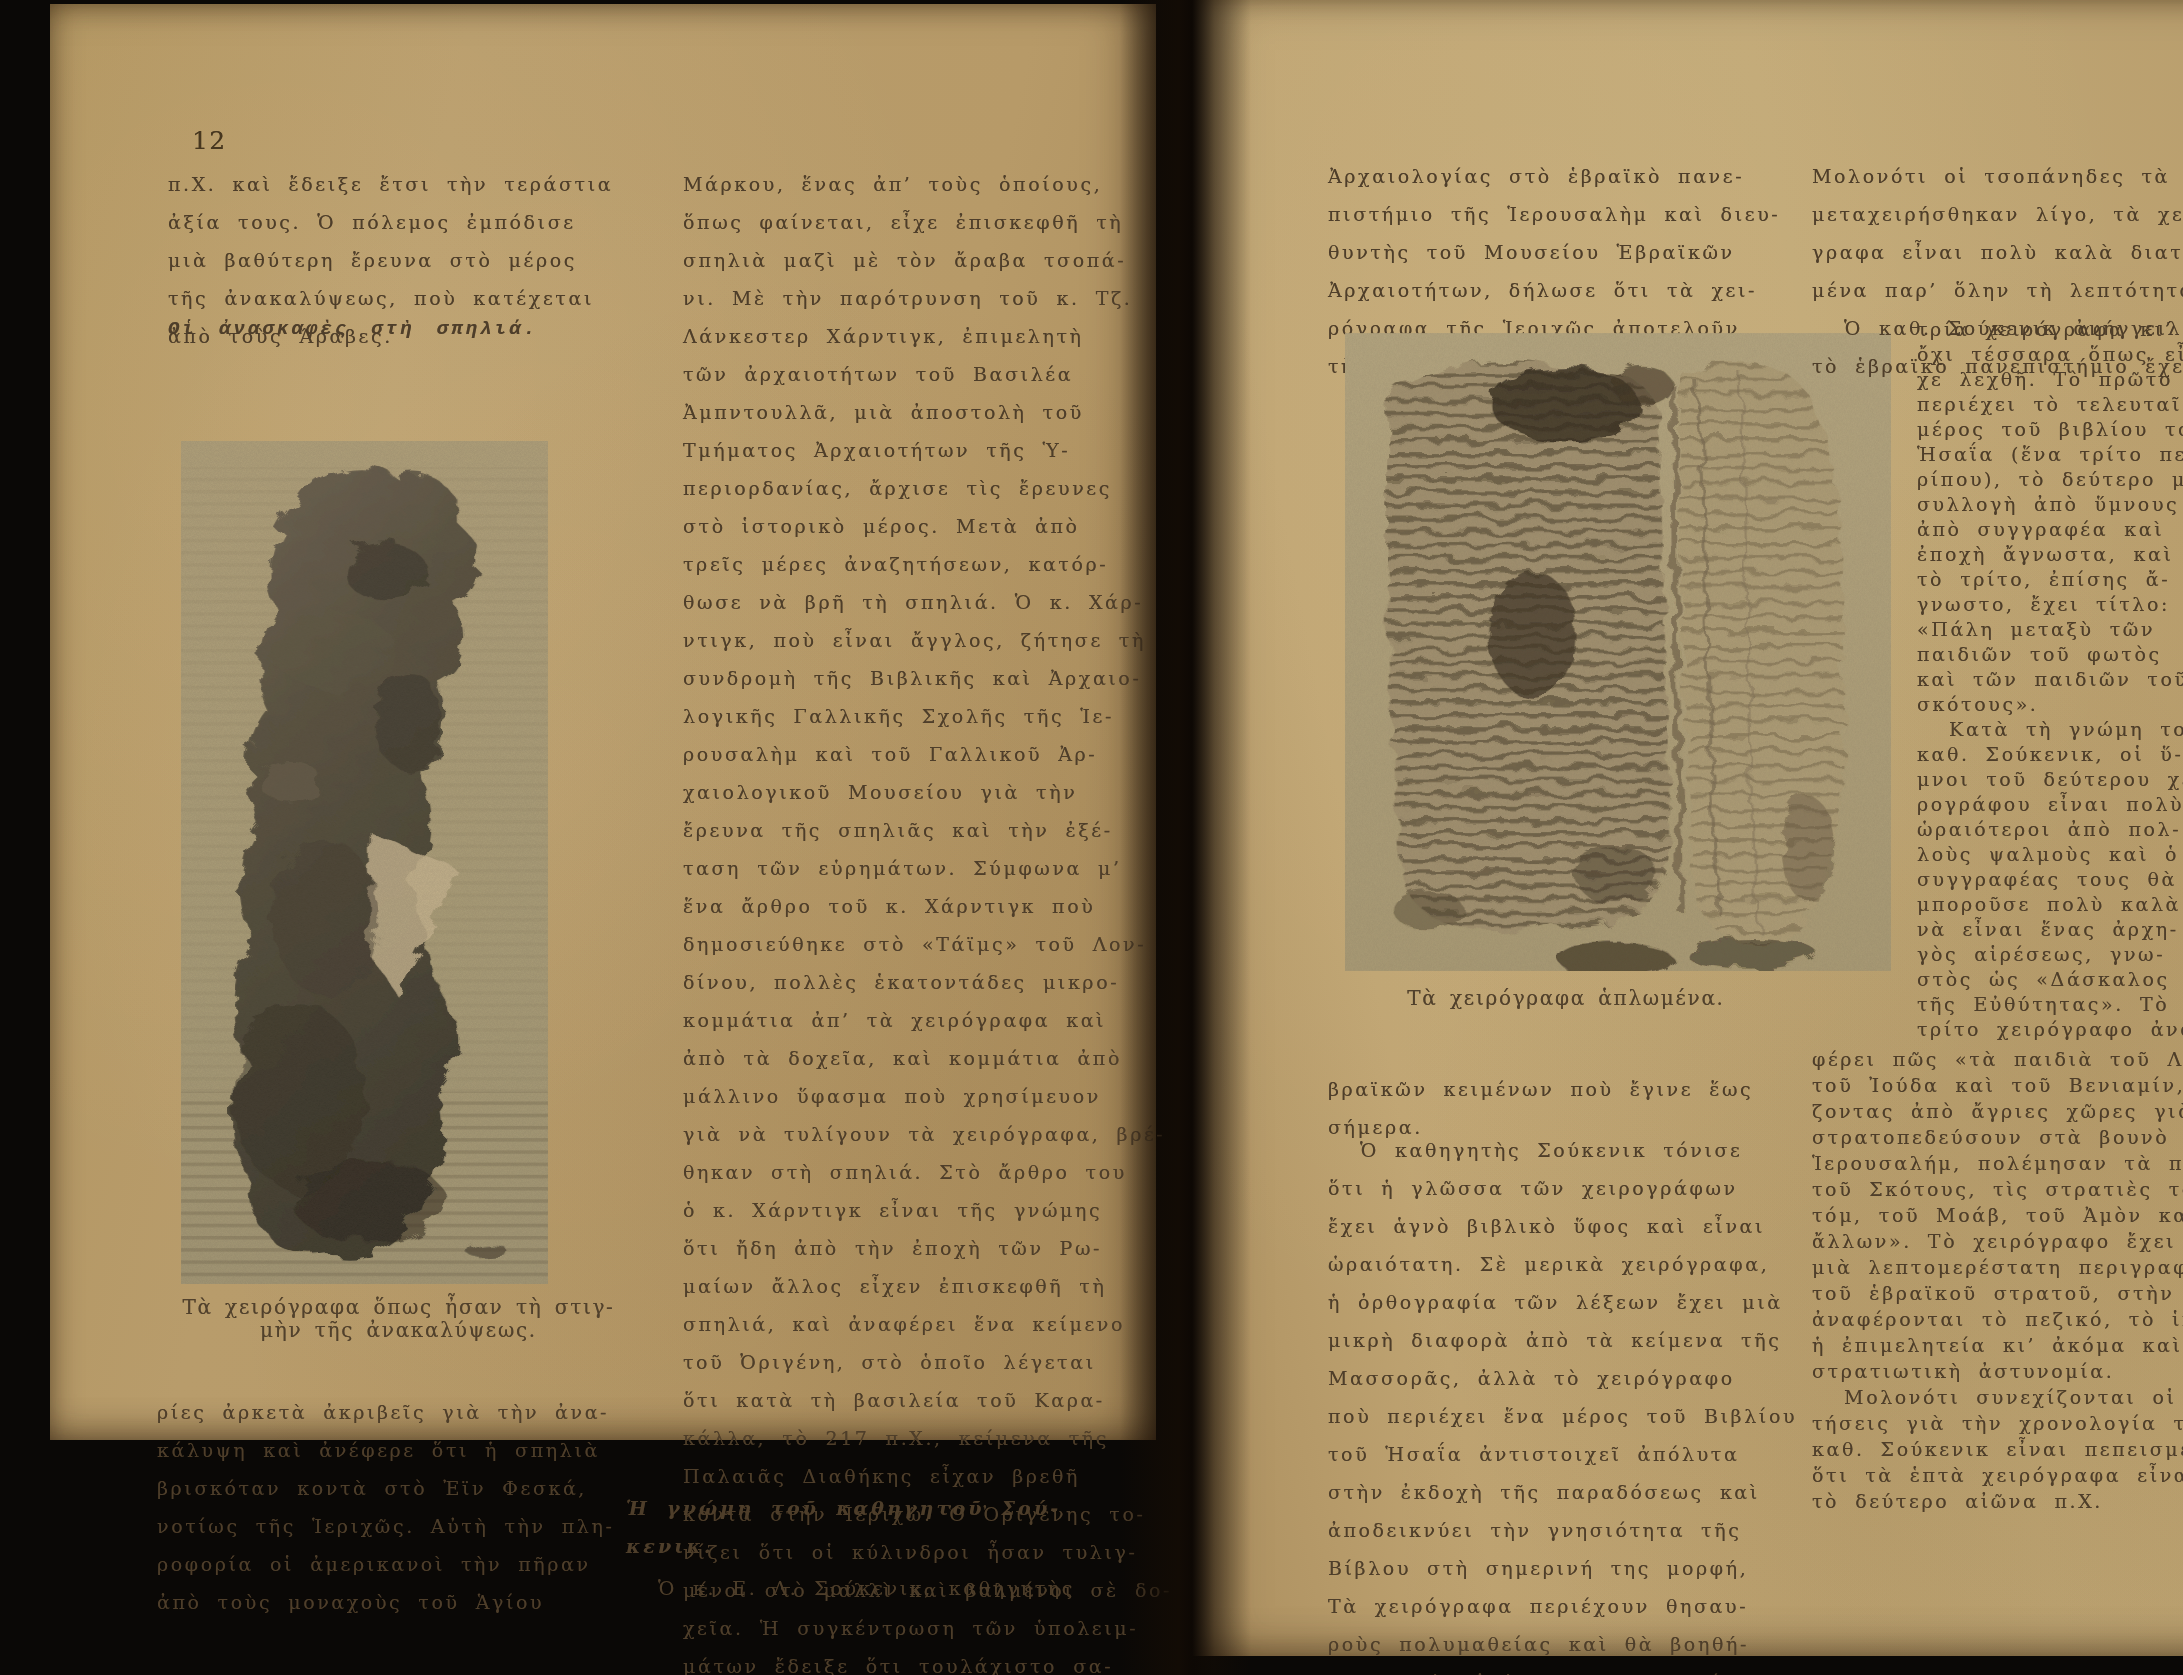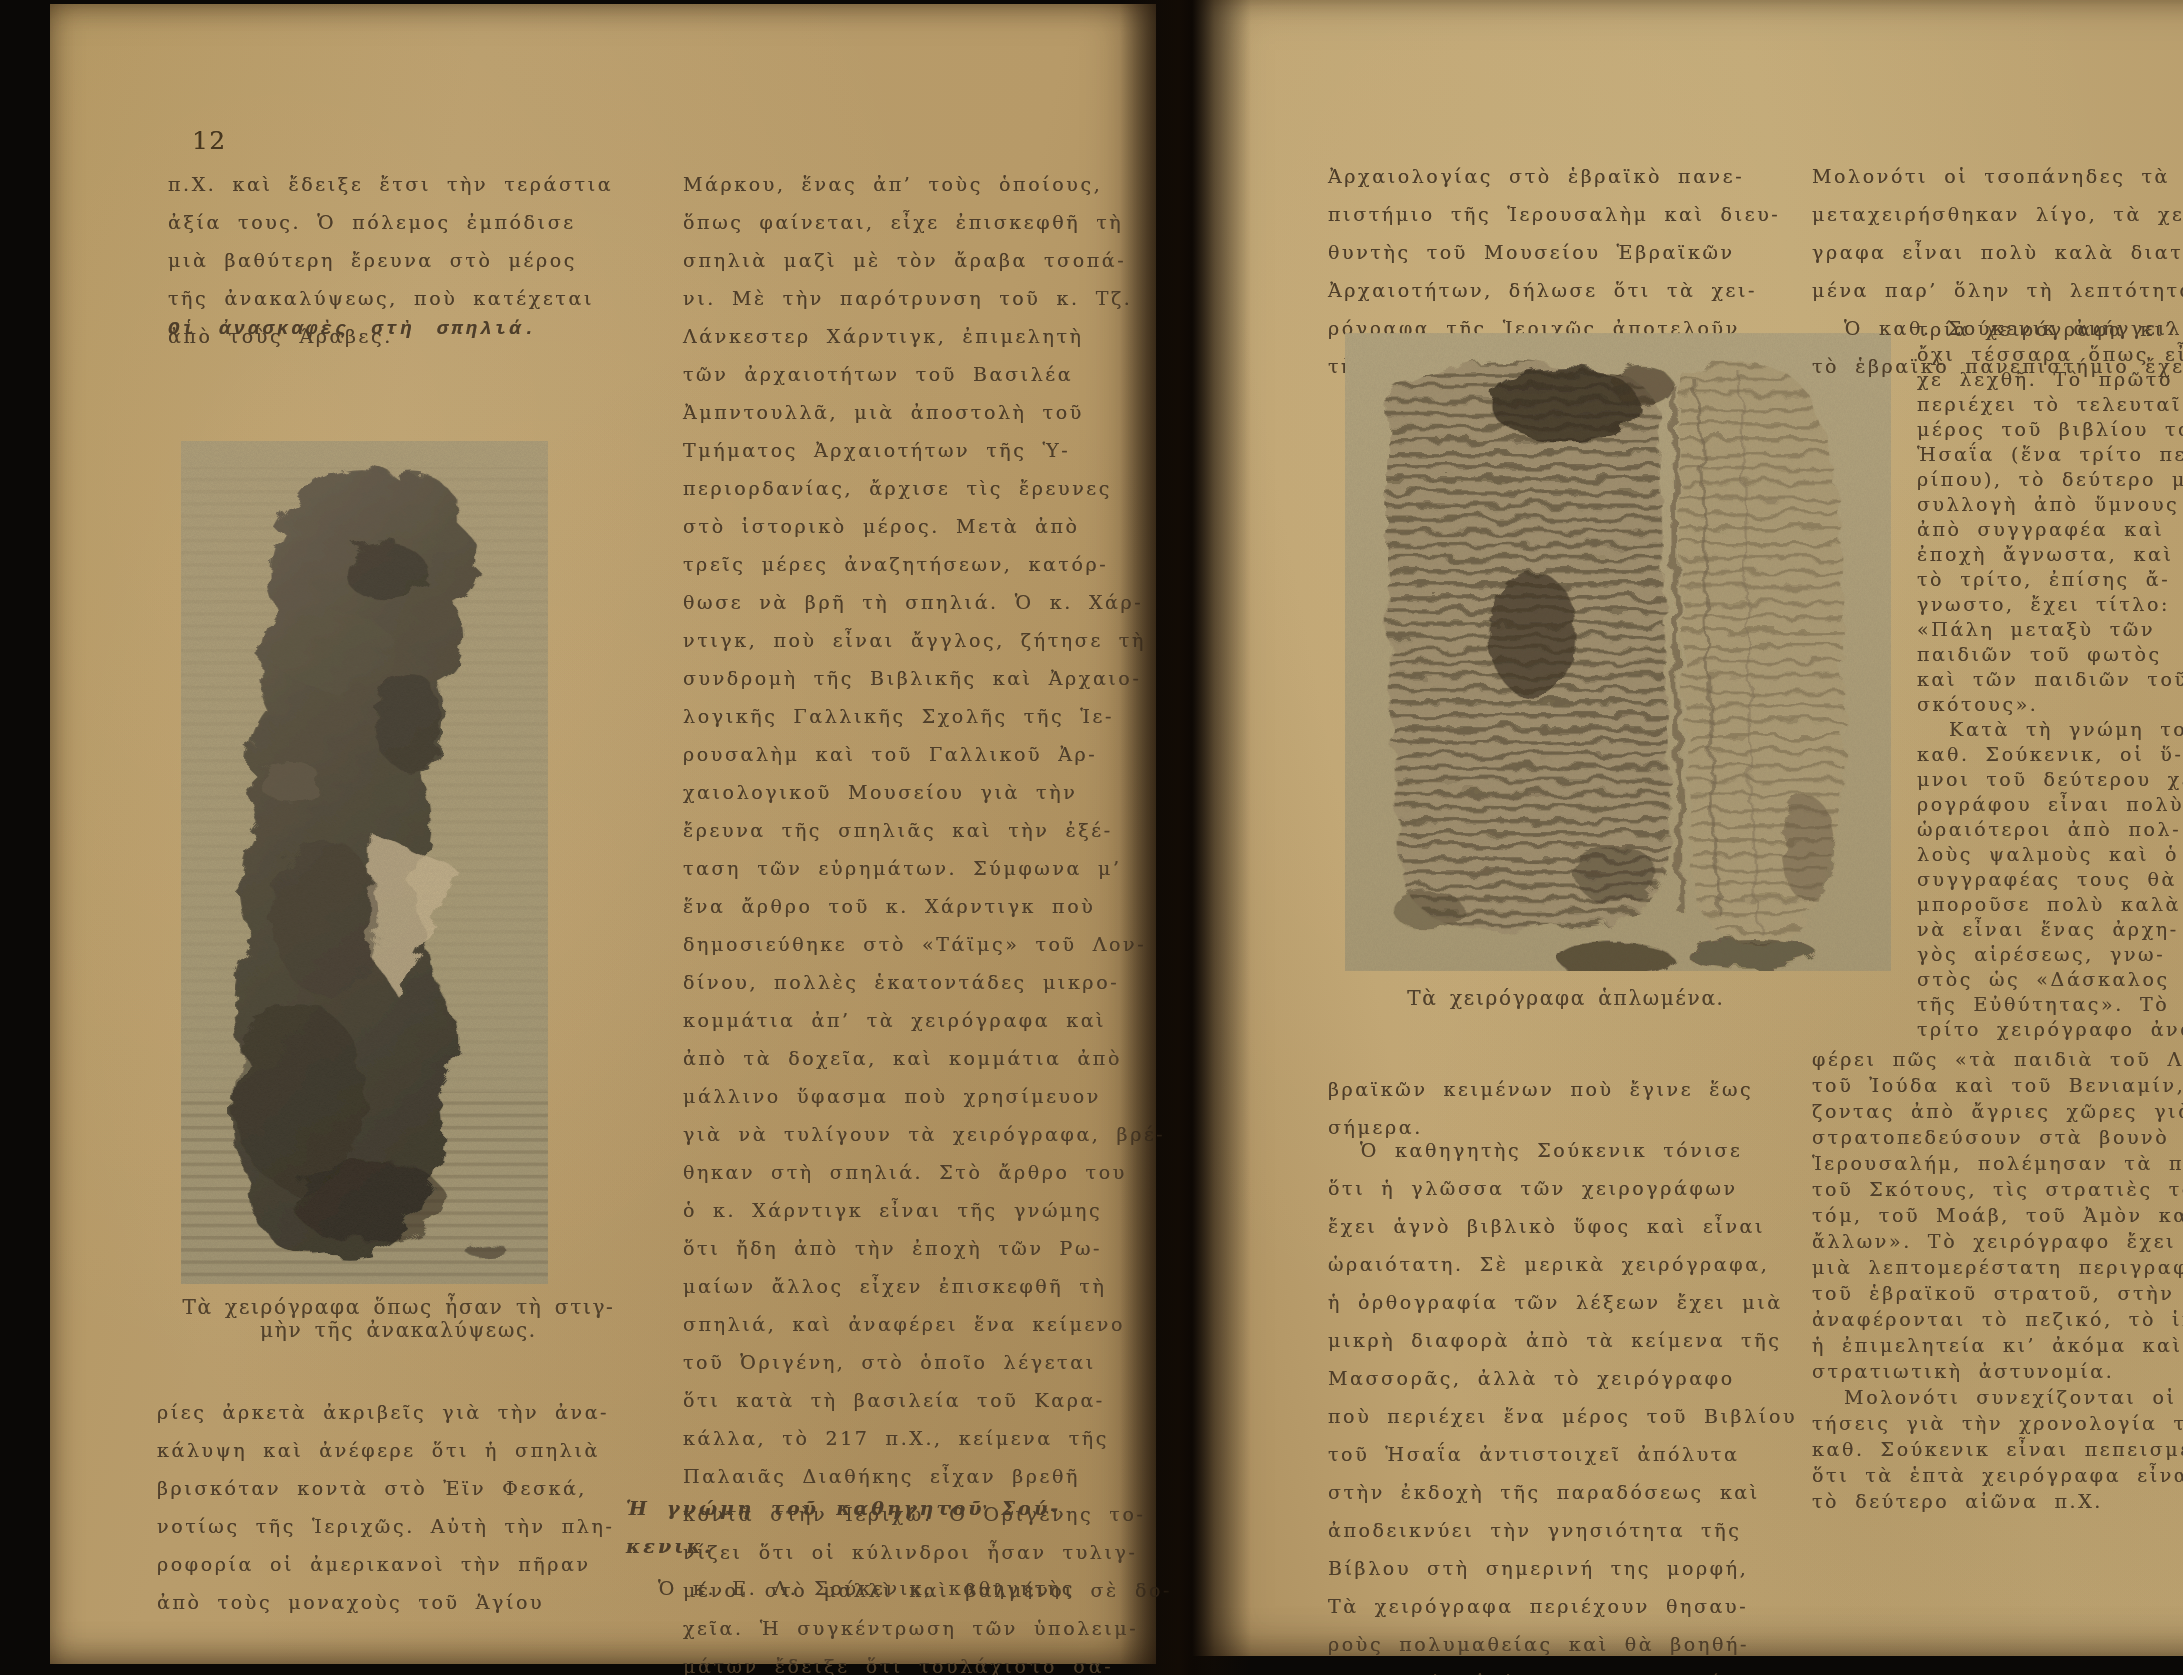--- a/index.html
+++ b/index.html
@@ -5,21 +5,21 @@
   html,body{margin:0;padding:0;}
   body{
     width:2350px;height:1676px;
     background:#0a0806;
     position:relative;
     overflow:hidden;
     font-family:"DejaVu Serif", serif;
   }
   .page{position:absolute;}
   .page-left{
-    left:50px;top:3.5px;width:1106px;height:1660px;
+    left:50px;top:3.5px;width:1106px;height:1436px;
     background:
       radial-gradient(ellipse at 22% 28%, rgba(255,236,190,.10), transparent 55%),
       radial-gradient(ellipse at 70% 80%, rgba(96,64,24,.12), transparent 55%),
       radial-gradient(ellipse at 45% 55%, rgba(255,240,200,.06), transparent 60%),
       linear-gradient(102deg,#b1945f 0%,#b89c6b 30%,#b79a68 70%,#a98c5c 100%);
     box-shadow:
       inset -35px 0 48px -15.3px rgba(38,22,8,.6),
       inset 13px 0 31px -11px rgba(38,22,8,.38),
       inset 0 -19.6px 35px -15.3px rgba(38,22,8,.4),
       inset 0 13px 26px -13px rgba(38,22,8,.3);

